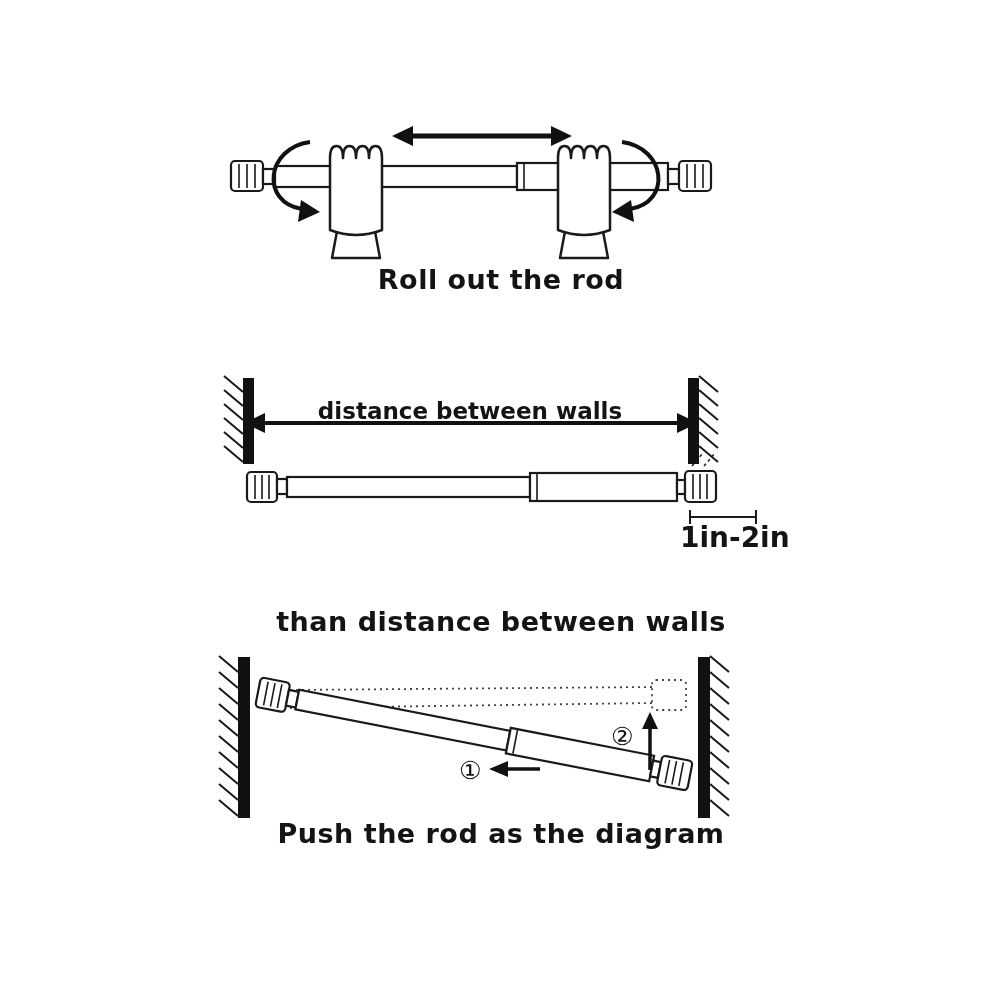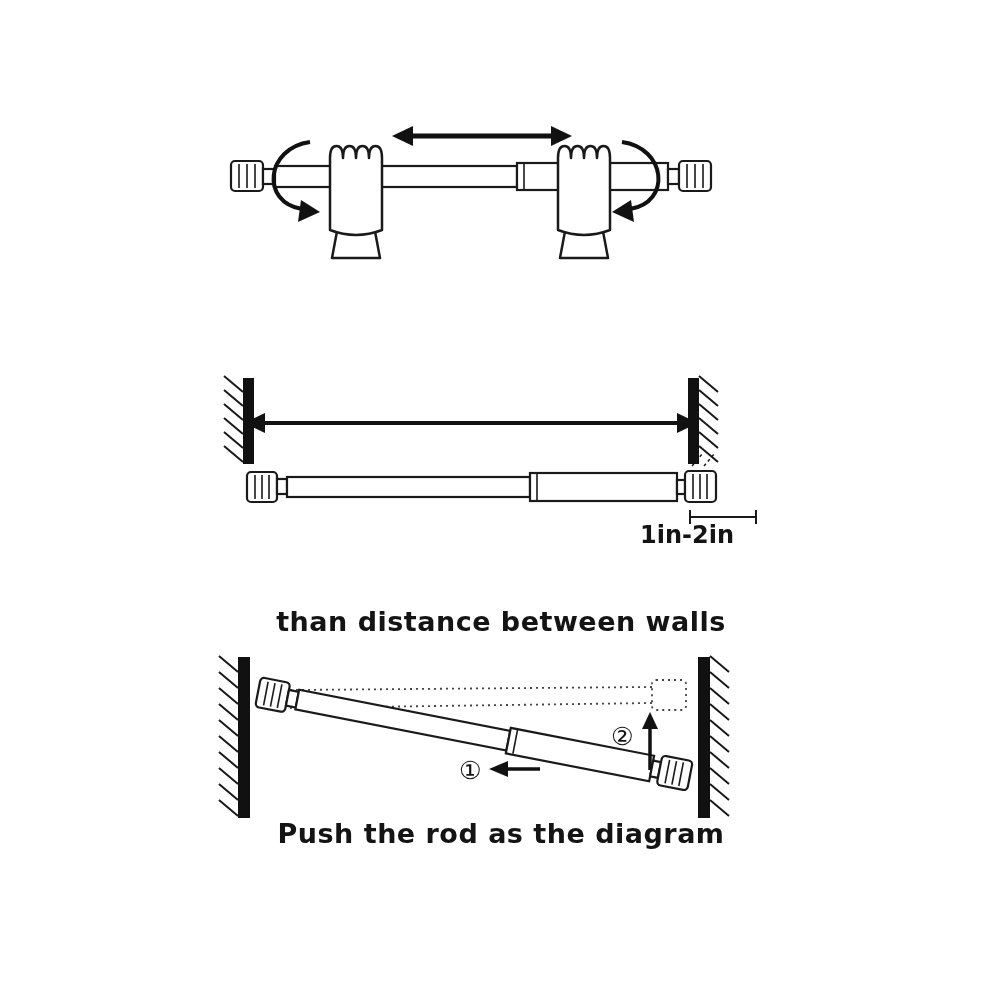--- a/index.html
+++ b/index.html
@@ -161,23 +161,25 @@
         <line class="arrow-line" x1="540" y1="769" x2="505" y2="769" stroke-width="3.5"></line>
         <polygon class="arrow-head" points="489,769 508,761 508,777"></polygon>
       </g>
       <g>
         <line class="arrow-line" x1="650" y1="770" x2="650" y2="726" stroke-width="3.5"></line>
         <polygon class="arrow-head" points="650,712 642,729 658,729"></polygon>
       </g>
     </g>
   </svg>
 
+  <div class="overlay caption" style="top:264px;">Roll out the rod</div>
 
+  <div class="overlay inline-label" style="left:256px;width:428px;top:398px;text-align:center;">distance between walls</div>
 
-  <div class="overlay" style="left:640px;top:521px;font-size:24px;">1in-2in</div>
+  <div class="overlay" style="left:680px;top:521px;font-size:28px;">1in-2in</div>
 
   <div class="overlay caption" style="top:582px;margin-top:24px;">than distance between walls</div>
 
   <div class="overlay" style="left:459px;top:756px;font-size:25px;font-weight:normal;">①</div>
   <div class="overlay" style="left:611px;top:722px;font-size:25px;font-weight:normal;">②</div>
 
   <div class="overlay caption" style="top:818px;">Push the rod as the diagram</div>
 </div>
 
 </body></html>

